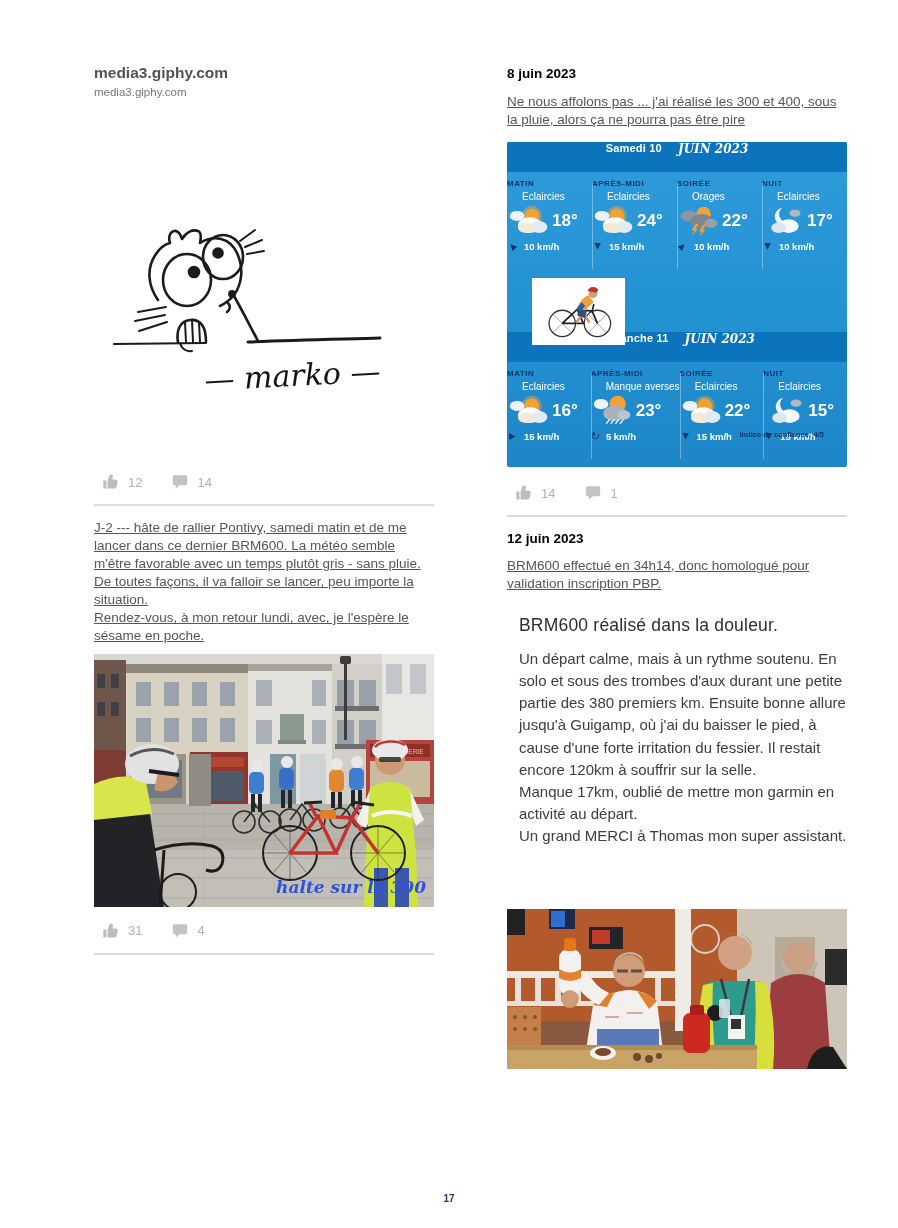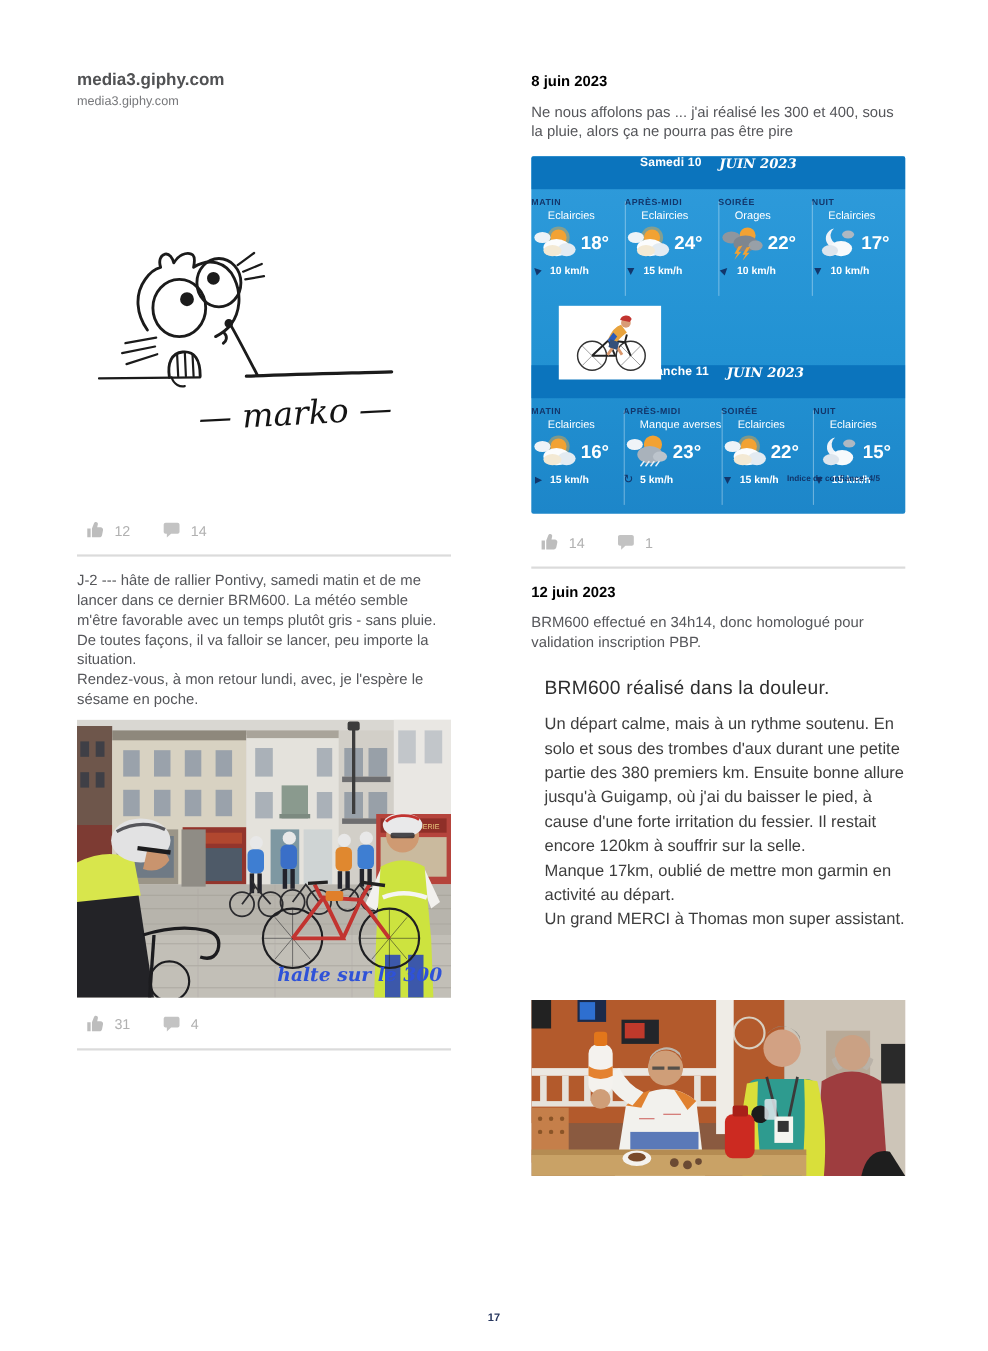--- a/index.html
+++ b/index.html
@@ -1,36 +1,36 @@
 <!DOCTYPE html>
 <html><head>
 <meta charset="utf-8">
 <style>
   * { margin:0; padding:0; box-sizing:border-box; }
   html,body { background:#ffffff; }
   body { font-family:"Liberation Sans", sans-serif; }
   .page { position:relative; width:898px; height:1228px; background:#fff; overflow:hidden; }
 
-  .col { position:absolute; top:0; width:340px; }
+  .col { position:absolute; top:0; width:340px;margin-left:24px; }
   .col-left { left:70px; }
   .col-right { left:483px; }
 
   .source-title { margin-top:64px; font-size:15.5px; font-weight:bold; color:#515254; }
   .source-url { margin-top:4px; font-size:11.5px; color:#76777a; }
 
   .cat-svg { display:block; width:310px; height:200px; margin:122px 0 0 14px; }
 
   .engagement { display:flex; align-items:center; gap:9px; padding-left:8px; height:20px; }
   .engagement .pair { display:flex; align-items:center; gap:8px; margin-right:20px; }
   .eng-icon { width:18px; height:18px; }
   .eng-count { font-size:13px; color:#b1b1b1; }
   .divider { height:2px; background:#dbdbdb; margin-top:12px; }
 
   .post-date { font-size:13.5px; font-weight:bold; color:#000000; }
-  .post-body { font-size:13.5px; color:#55565a; line-height:1.34; white-space:pre-line; }
+  .post-body { font-size:13.5px; color:#55565a; line-height:1.34; white-space:pre-line;text-decoration:underline; }
 
   .photo { position:relative; width:348px; overflow:hidden; }
   .photo svg { display:block; }
   .photo-caption { position:absolute; right:16px; bottom:10px; font-family:"DejaVu Serif", serif; font-style:italic; font-weight:bold; font-size:17px; color:#2f52d8; }
 
   
   .weather { position:relative; width:340px; height:325px; margin-top:13px; background:linear-gradient(180deg,#2f9bdb 0%,#2292d3 55%,#1d86c9 100%); overflow:hidden; border-radius:2px; }
   .wband { height:30px; background:#0b74bd; color:#fff; display:flex; align-items:flex-start; justify-content:center; gap:16px; }
   .wband .plain { font-size:11px; font-weight:bold; letter-spacing:.2px; }
   .wband .script { font-family:"DejaVu Serif", serif; font-style:italic; font-weight:bold; font-size:12px; }

